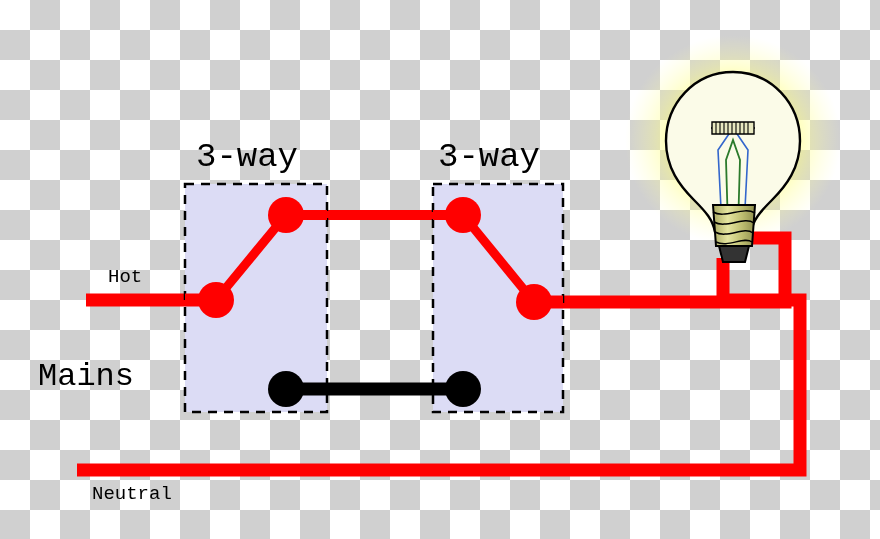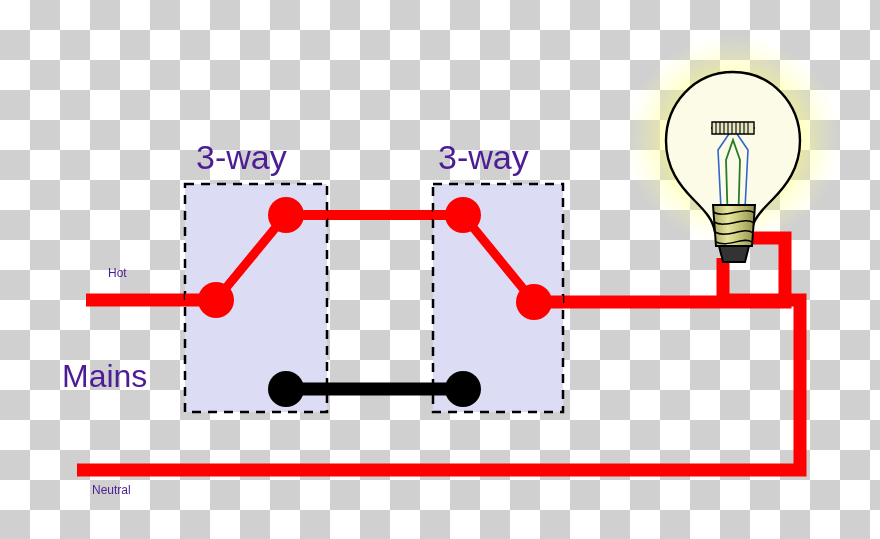--- a/index.html
+++ b/index.html
@@ -33,27 +33,27 @@
     width: 880px; height: 539px;
   }
   svg#diagram {
     position: absolute;
     left: 0; top: 0;
     width: 880px;
     height: 539px;
   }
   .lbl {
     position: absolute;
-    color: #4c1d95;
+    color: #000000;
     white-space: nowrap;
-    font-family: Liberation Sans, sans-serif;
+    font-family: Liberation Mono, monospace;
   }
   .lbl-3way { font-size: 34px; }
-  .lbl-mains { font-size: 32px; margin-left: 24px; }
-  .lbl-small { font-size: 12px; }
+  .lbl-mains { font-size: 32px; }
+  .lbl-small { font-size: 19px; }
 </style>
 </head>
 <body>
 
 <div id="stage">
 
   <div id="checker"></div>
 
   <div id="paper">
     <svg id="diagram" viewBox="0 0 880 539">

